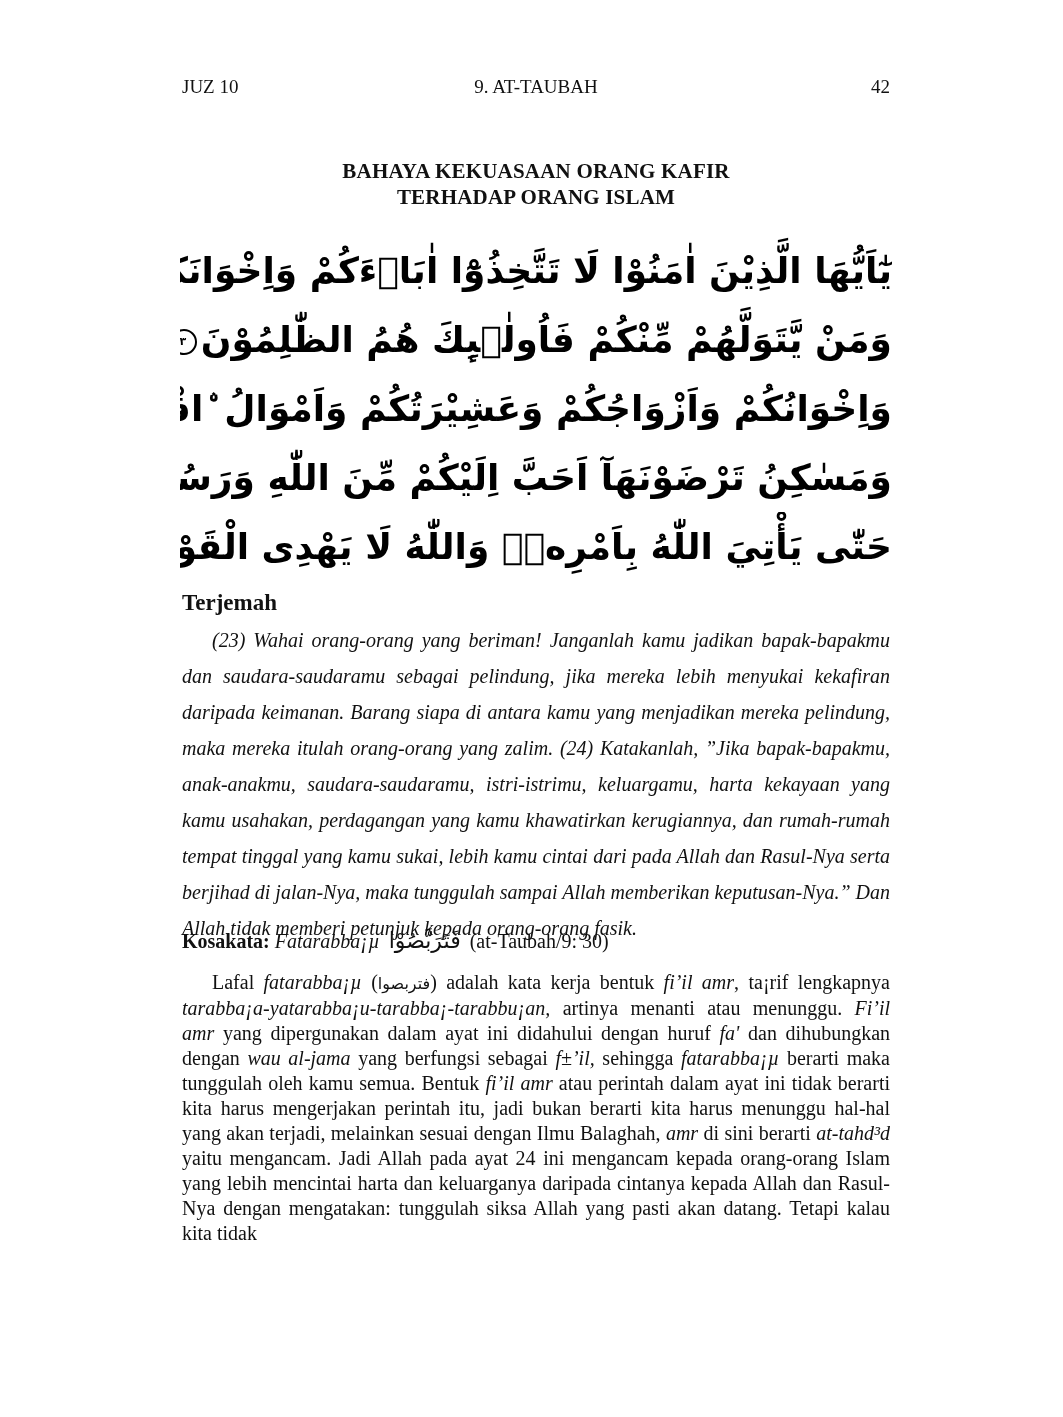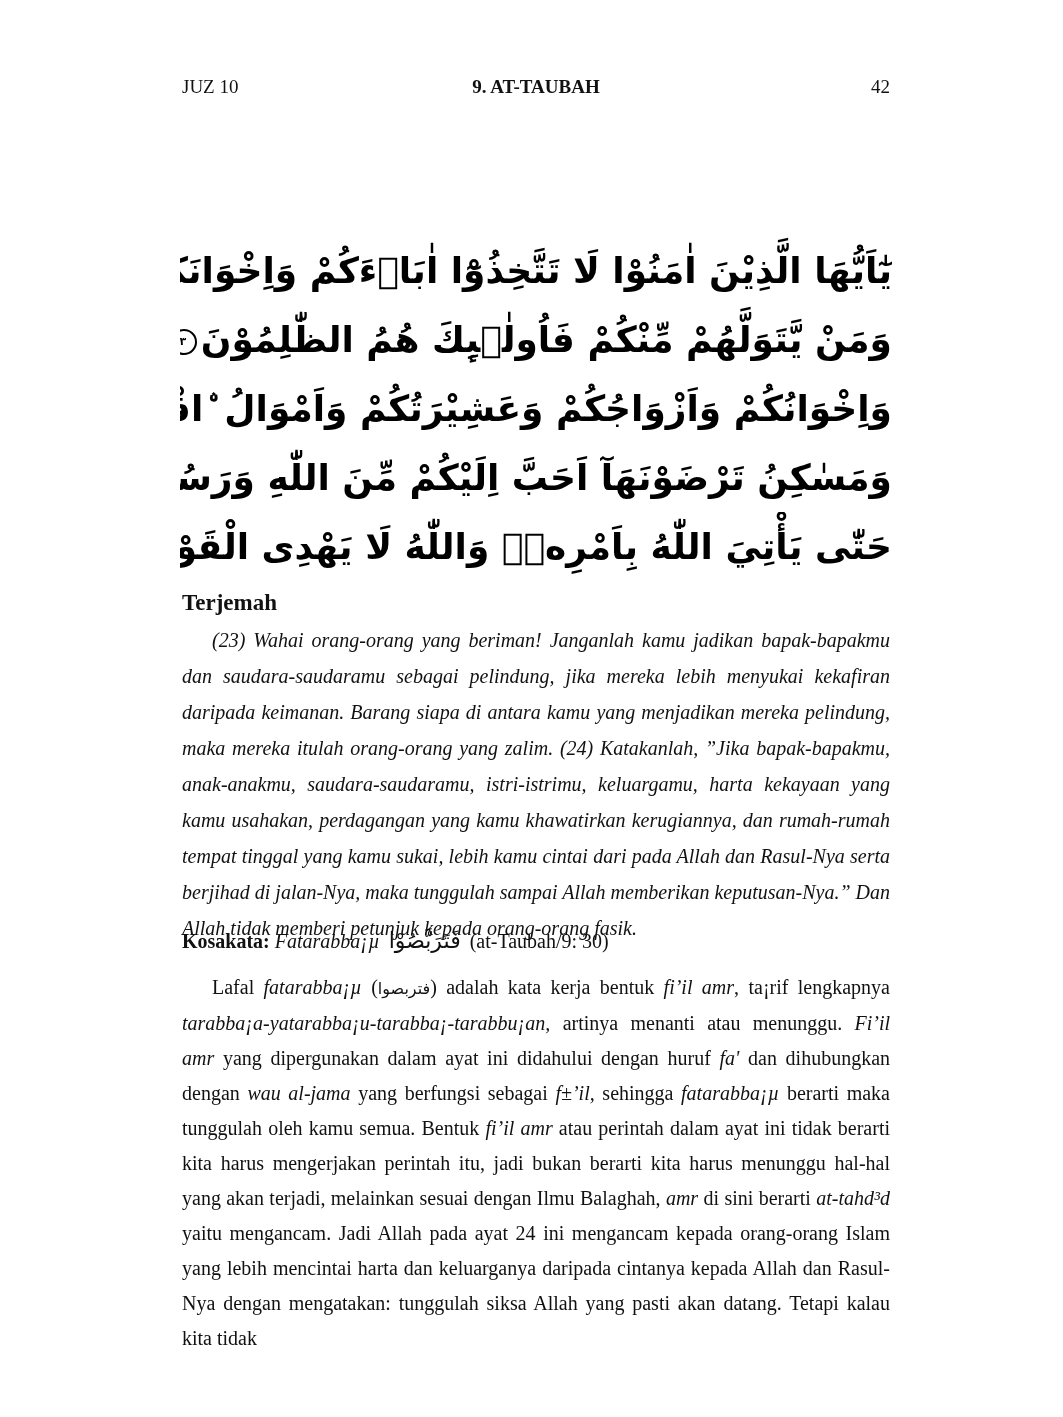--- a/index.html
+++ b/index.html
@@ -3,21 +3,21 @@
 <meta charset="utf-8">
 <style>
   html, body { margin: 0; padding: 0; background: #ffffff; }
   body { width: 1063px; height: 1417px; position: relative; overflow: hidden;
          font-family: "Liberation Serif", "DejaVu Serif", serif; color: #111; }
   .page { position: absolute; left: 4px; top: 0; width: 1063px; height: 1417px; }
 
   .running-header { position: absolute; top: 76px; left: 178px; width: 708px; height: 24px;
                     font-size: 19px; }
   .rh-left { position: absolute; left: 0; top: 0; }
-  .rh-center { position: absolute; left: 0; right: 0; top: 0; text-align: center; font-weight: bold; }
+  .rh-center { position: absolute; left: 0; right: 0; top: 0; text-align: center; }
   .rh-right { position: absolute; right: 0; top: 0; }
 
   .title { position: absolute; top: 158px; left: 178px; width: 708px; text-align: center;
            font-weight: bold; font-size: 21px; line-height: 26px; letter-spacing: 0.2px; }
 
   .arabic-block { position: absolute; top: 236px; left: 176px; width: 712px; height: 345px; }
   .arabic-line { direction: rtl; text-align: justify; text-align-last: justify;
                  font-family: "DejaVu Sans", sans-serif; font-weight: bold;
                  font-size: 36px; line-height: 69px; height: 69px; white-space: nowrap;
                  overflow: hidden; color: #000; }
@@ -31,36 +31,40 @@
   .translation { position: absolute; top: 622px; left: 178px; width: 708px;
                  font-style: italic; font-size: 20px; line-height: 36px;
                  text-align: justify; text-indent: 30px; margin: 0; }
 
   .kosakata { position: absolute; top: 928px; left: 178px; width: 708px; font-size: 20px; }
   .kosakata .label { font-weight: bold; }
   .kosakata .translit { font-style: italic; }
   .kosakata .arabic-word { font-family: "DejaVu Sans", sans-serif; font-size: 22px; margin: 0 4px; direction: rtl; unicode-bidi: isolate; }
 
   .body-text { position: absolute; top: 970px; left: 178px; width: 708px;
-               font-size: 20px; line-height: 35px; text-align: justify;
+               font-size: 20px; line-height: 25px; text-align: justify;
                text-indent: 30px; margin: 0; }
   .body-text i { font-style: italic; }
   .body-text .arabic-inline { font-family: "DejaVu Sans", sans-serif; font-size: 16px; direction: rtl; unicode-bidi: isolate; }
 </style>
 </head>
 <body>
 
 <div class="page">
 
   <div class="running-header">
     <span class="rh-left">JUZ 10</span>
     <span class="rh-center">9. AT-TAUBAH</span>
     <span class="rh-right">42</span>
   </div>
 
+  <div class="title">
+    <div>BAHAYA KEKUASAAN ORANG KAFIR</div>
+    <div>TERHADAP ORANG ISLAM</div>
+  </div>
 
   <div class="arabic-block">
     <div class="arabic-line">يٰٓاَيُّهَا الَّذِيْنَ اٰمَنُوْا لَا تَتَّخِذُوْٓا اٰبَاۤءَكُمْ وَاِخْوَانَكُمْ اَوْلِيَاۤءَ اِنِ اسْتَحَبُّوا الْكُفْرَ عَلَى الْاِيْمَانِۗ</div>
     <div class="arabic-line"><span>وَمَنْ يَّتَوَلَّهُمْ مِّنْكُمْ فَاُولٰۤىِٕكَ هُمُ الظّٰلِمُوْنَ</span><span class="ayah-marker">٢٣</span></div>
     <div class="arabic-line">وَاِخْوَانُكُمْ وَاَزْوَاجُكُمْ وَعَشِيْرَتُكُمْ وَاَمْوَالُ ۨاقْتَرَفْتُمُوْهَا وَتِجَارَةٌ تَخْشَوْنَ كَسَادَهَا</div>
     <div class="arabic-line">وَمَسٰكِنُ تَرْضَوْنَهَآ اَحَبَّ اِلَيْكُمْ مِّنَ اللّٰهِ وَرَسُوْلِهٖ وَجِهَادٍ فِيْ سَبِيْلِهٖ فَتَرَبَّصُوْا</div>
     <div class="arabic-line last"><span>حَتّٰى يَأْتِيَ اللّٰهُ بِاَمْرِهٖۗ وَاللّٰهُ لَا يَهْدِى الْقَوْمَ الْفٰسِقِيْنَ</span></div>
   </div>
 
   <div class="section-heading">Terjemah</div>

